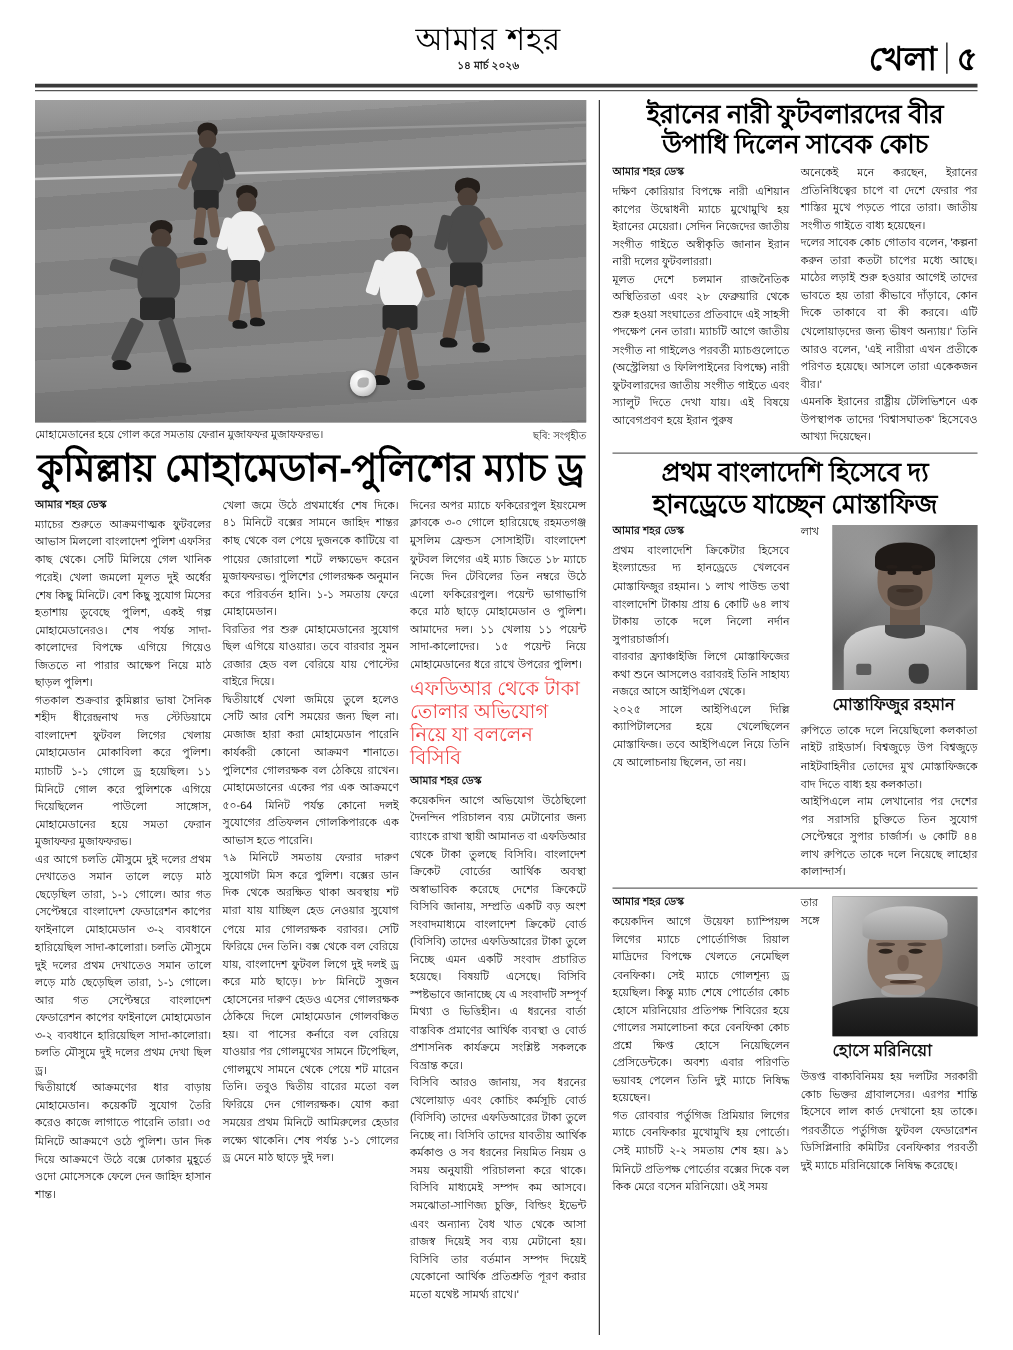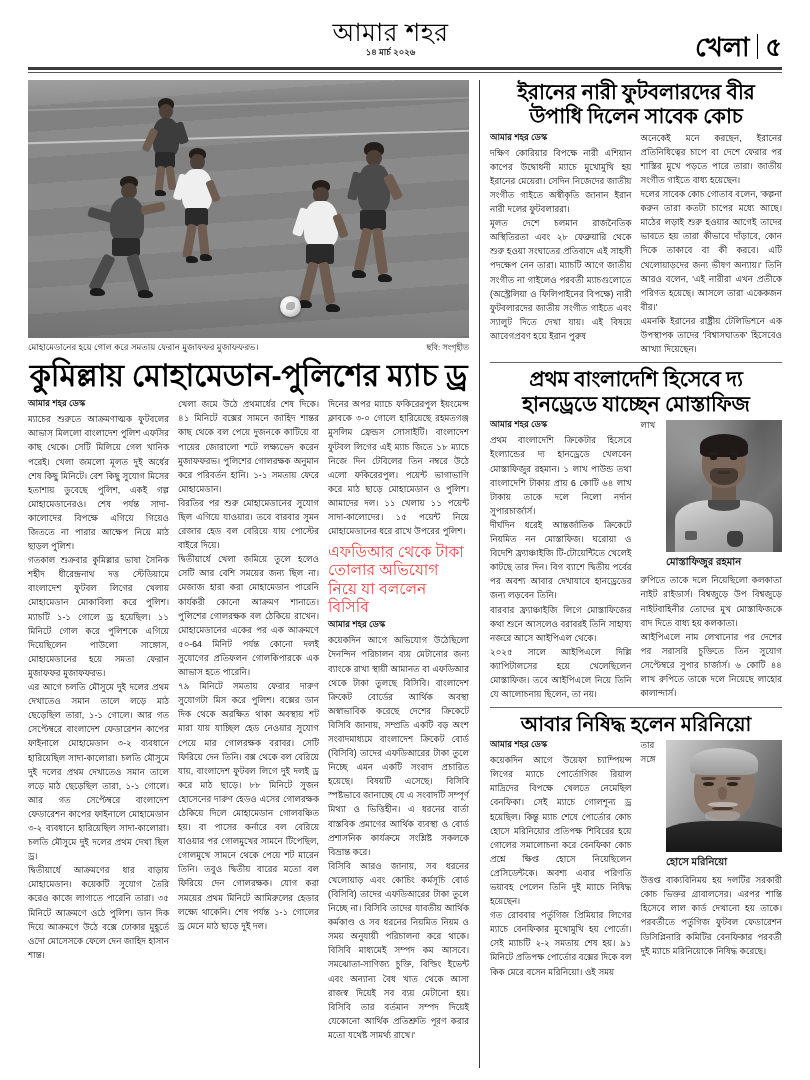--- a/index.html
+++ b/index.html
@@ -165,21 +165,21 @@
     left: 28%; top: 30%;
     width: 42%; height: 40%;
     background: #8d8d8d;
     border-radius: 50% 20% 45% 30%;
     opacity: .65;
   }
 
   .caption-row {
     display: flex;
     justify-content: space-between;
-    align-items: flex-start;
+    align-items: flex-end;
     padding-top: 3px;
     font-size: 8.6px;
     color: #111;
   }
   .caption-credit { font-size: 8px; font-weight: normal; white-space: nowrap; padding-left: 8px; }
 
   
   .headline-main {
     font-size: 30.5px;
     font-weight: bold;
@@ -248,21 +248,21 @@
   }
   .portrait {
     width: 116px;
     height: 132px;
     position: relative;
     overflow: hidden;
     background: #6b6b6b;
   }
   .portrait.short { height: 112px; }
   .portrait-caption {
-    font-size: 10px;
+    font-size: 13px;
     font-weight: bold;
     padding-top: 2px;
     color: #111;
   }
 
   .pf-bg {
     position: absolute; inset: 0;
     background:
       radial-gradient(ellipse at 30% 25%, rgba(255,255,255,.30), rgba(255,255,255,0) 55%),
       linear-gradient(135deg, #8a8a8a 0%, #5e5e5e 40%, #767676 70%, #4f4f4f 100%);
@@ -553,21 +553,20 @@
       </div>
 
       <div class="hr-soft"></div>
 
       <div class="headline-right">প্রথম বাংলাদেশি হিসেবে দ্য হানড্রেডে যাচ্ছেন মোস্তাফিজ</div>
       <div class="cols-2">
         <div class="col">
           <div class="byline">আমার শহর ডেস্ক</div>
           <div class="body-text">
               <p>প্রথম বাংলাদেশি ক্রিকেটার হিসেবে ইংল্যান্ডের দ্য হানড্রেডে খেলবেন মোস্তাফিজুর রহমান। ১ লাখ পাউন্ড তথা বাংলাদেশি টাকায় প্রায় 6 কোটি ৬৪ লাখ টাকায় তাকে দলে নিলো নর্দান সুপারচার্জার্স।</p>
-              <p>দীর্ঘদিন ধরেই আন্তর্জাতিক ক্রিকেটে নিয়মিত নন মোস্তাফিজ। ঘরোয়া ও বিদেশি ফ্র্যাঞ্চাইজি টি-টোয়েন্টিতে খেলেই কাটছে তার দিন। বিগ ব্যাশে দ্বিতীয় পর্বের পর অবশ্য আবার দেখাযাবে হানড্রেডের জন্য লড়বেন তিনি।</p>
               <p>বারবার ফ্র্যাঞ্চাইজি লিগে মোস্তাফিজের কথা শুনে আসলেও বরাবরই তিনি সাহায্য নজরে আসে আইপিএল থেকে।</p>
               <p>২০২৫ সালে আইপিএলে দিল্লি ক্যাপিটালসের হয়ে খেলেছিলেন মোস্তাফিজ। তবে আইপিএলে নিয়ে তিনি যে আলোচনায় ছিলেন, তা নয়।</p>
             </div>
         </div>
         <div class="col">
           <div class="portrait-wrap">
             <div class="portrait">
               <div class="pf-bg"></div>
               <div class="pf-neck"></div>
               <div class="pf-head"></div>
@@ -587,21 +586,20 @@
           </div>
           <div class="body-text">
               <p>লাখ রুপিতে তাকে দলে নিয়েছিলো কলকাতা নাইট রাইডার্স। বিশ্বজুড়ে উপ বিশ্বজুড়ে নাইটবাহিনীর তোদের মুখ মোস্তাফিজকে বাদ দিতে বাধ্য হয় কলকাতা।</p>
               <p>আইপিএলে নাম লেখানোর পর দেশের পর সরাসরি চুক্তিতে তিন সুযোগ সেপ্টেম্বরে সুপার চার্জার্স। ৬ কোটি ৪৪ লাখ রুপিতে তাকে দলে নিয়েছে লাহোর কালান্দার্স।</p>
             </div>
         </div>
       </div>
 
       <div class="hr-soft"></div>
 
-      <div class="headline-right h3">আবার নিষিদ্ধ হলেন মরিনিয়ো</div>
       <div class="cols-2">
         <div class="col">
           <div class="byline">আমার শহর ডেস্ক</div>
           <div class="body-text">
               <p>কয়েকদিন আগে উয়েফা চ্যাম্পিয়ন্স লিগের ম্যাচে পোর্তোগিজ রিয়াল মাদ্রিদের বিপক্ষে খেলতে নেমেছিল বেনফিকা। সেই ম্যাচে গোলশূন্য ড্র হয়েছিল। কিন্তু ম্যাচ শেষে পোর্তোর কোচ হোসে মরিনিয়োর প্রতিপক্ষ শিবিরের হয়ে গোলের সমালোচনা করে বেনফিকা কোচ প্রশ্নে ক্ষিপ্ত হোসে নিয়েছিলেন প্রেসিডেন্টকে। অবশ্য এবার পরিণতি ভয়াবহ পেলেন তিনি দুই ম্যাচে নিষিদ্ধ হয়েছেন।</p>
               <p>গত রোববার পর্তুগিজ প্রিমিয়ার লিগের ম্যাচে বেনফিকার মুখোমুখি হয় পোর্তো। সেই ম্যাচটি ২-২ সমতায় শেষ হয়। ৯১ মিনিটে প্রতিপক্ষ পোর্তোর বক্সের দিকে বল কিক মেরে বসেন মরিনিয়ো। ওই সময়</p>
             </div>
         </div>
         <div class="col">
           <div class="portrait-wrap">

